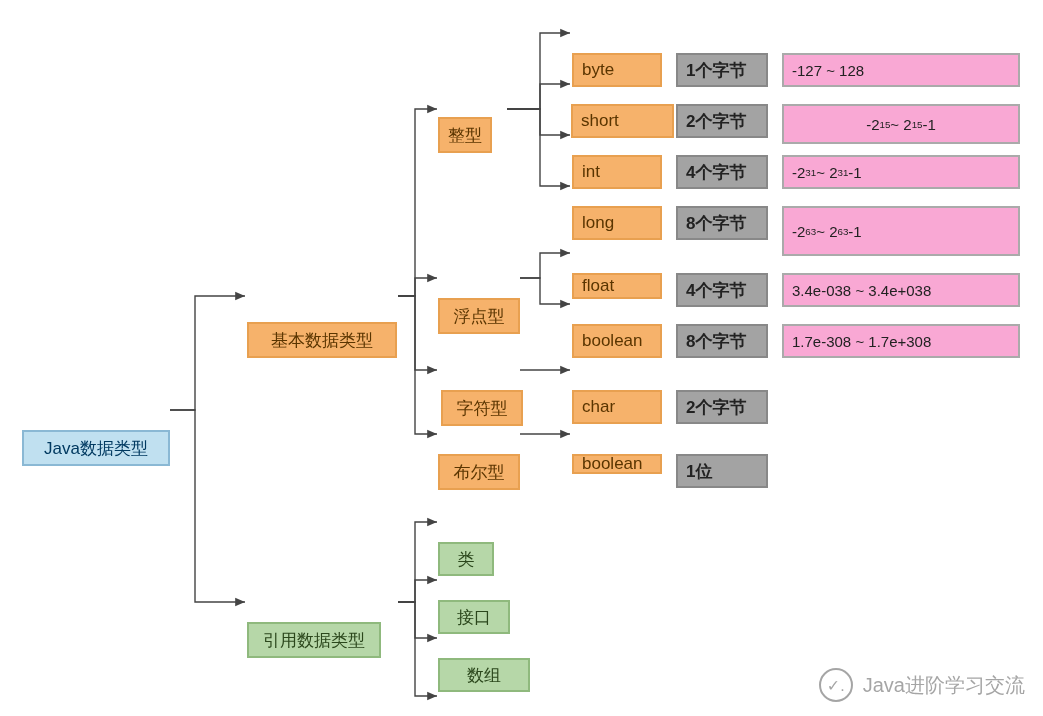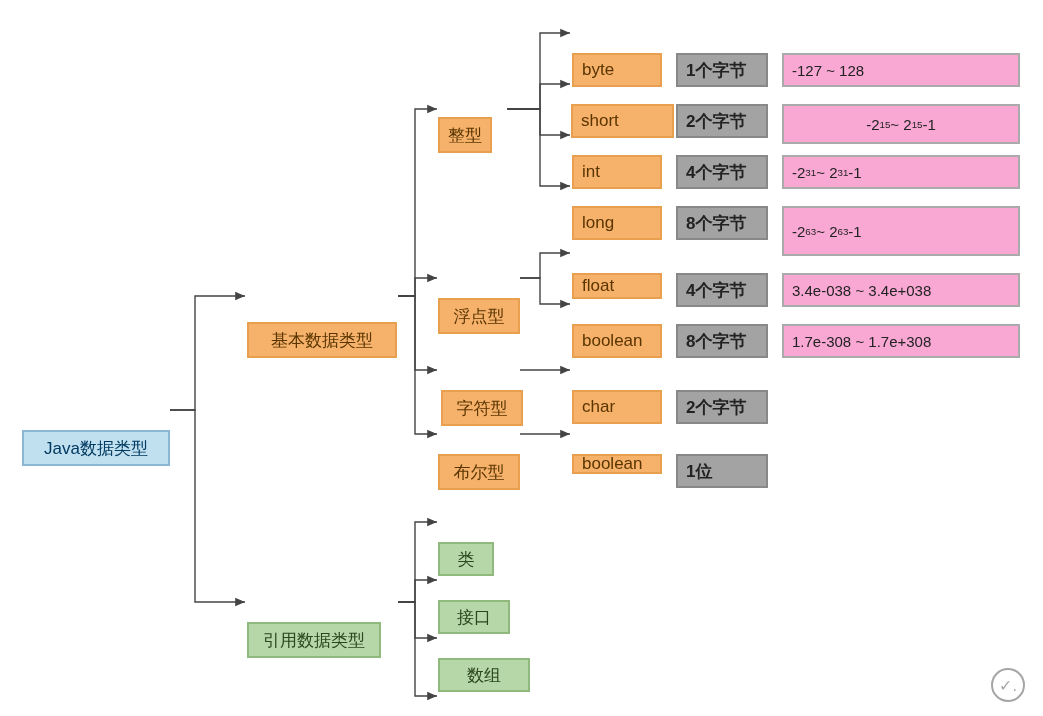--- a/index.html
+++ b/index.html
@@ -162,13 +162,14 @@
 <div class="node orange" style="left:572px;top:417px;width:90px;height:20px;justify-content:flex-start">boolean</div>
 <div class="node white" style="left:676px;top:417px;width:92px;height:34px;justify-content:flex-start">1位</div>
 
 <div class="node green" style="left:438px;top:505px;width:56px;height:34px">类</div>
 <div class="node green" style="left:438px;top:563px;width:72px;height:34px">接口</div>
 <div class="node green" style="left:438px;top:621px;width:92px;height:34px">数组</div>
 <div class="node green" style="left:438px;top:679px;width:60px;height:34px">null</div>
 
 <div class="watermark">
   <span class="bubble">✓.</span>
+  <span>Java进阶学习交流</span>
 </div>
 
 </body></html>

